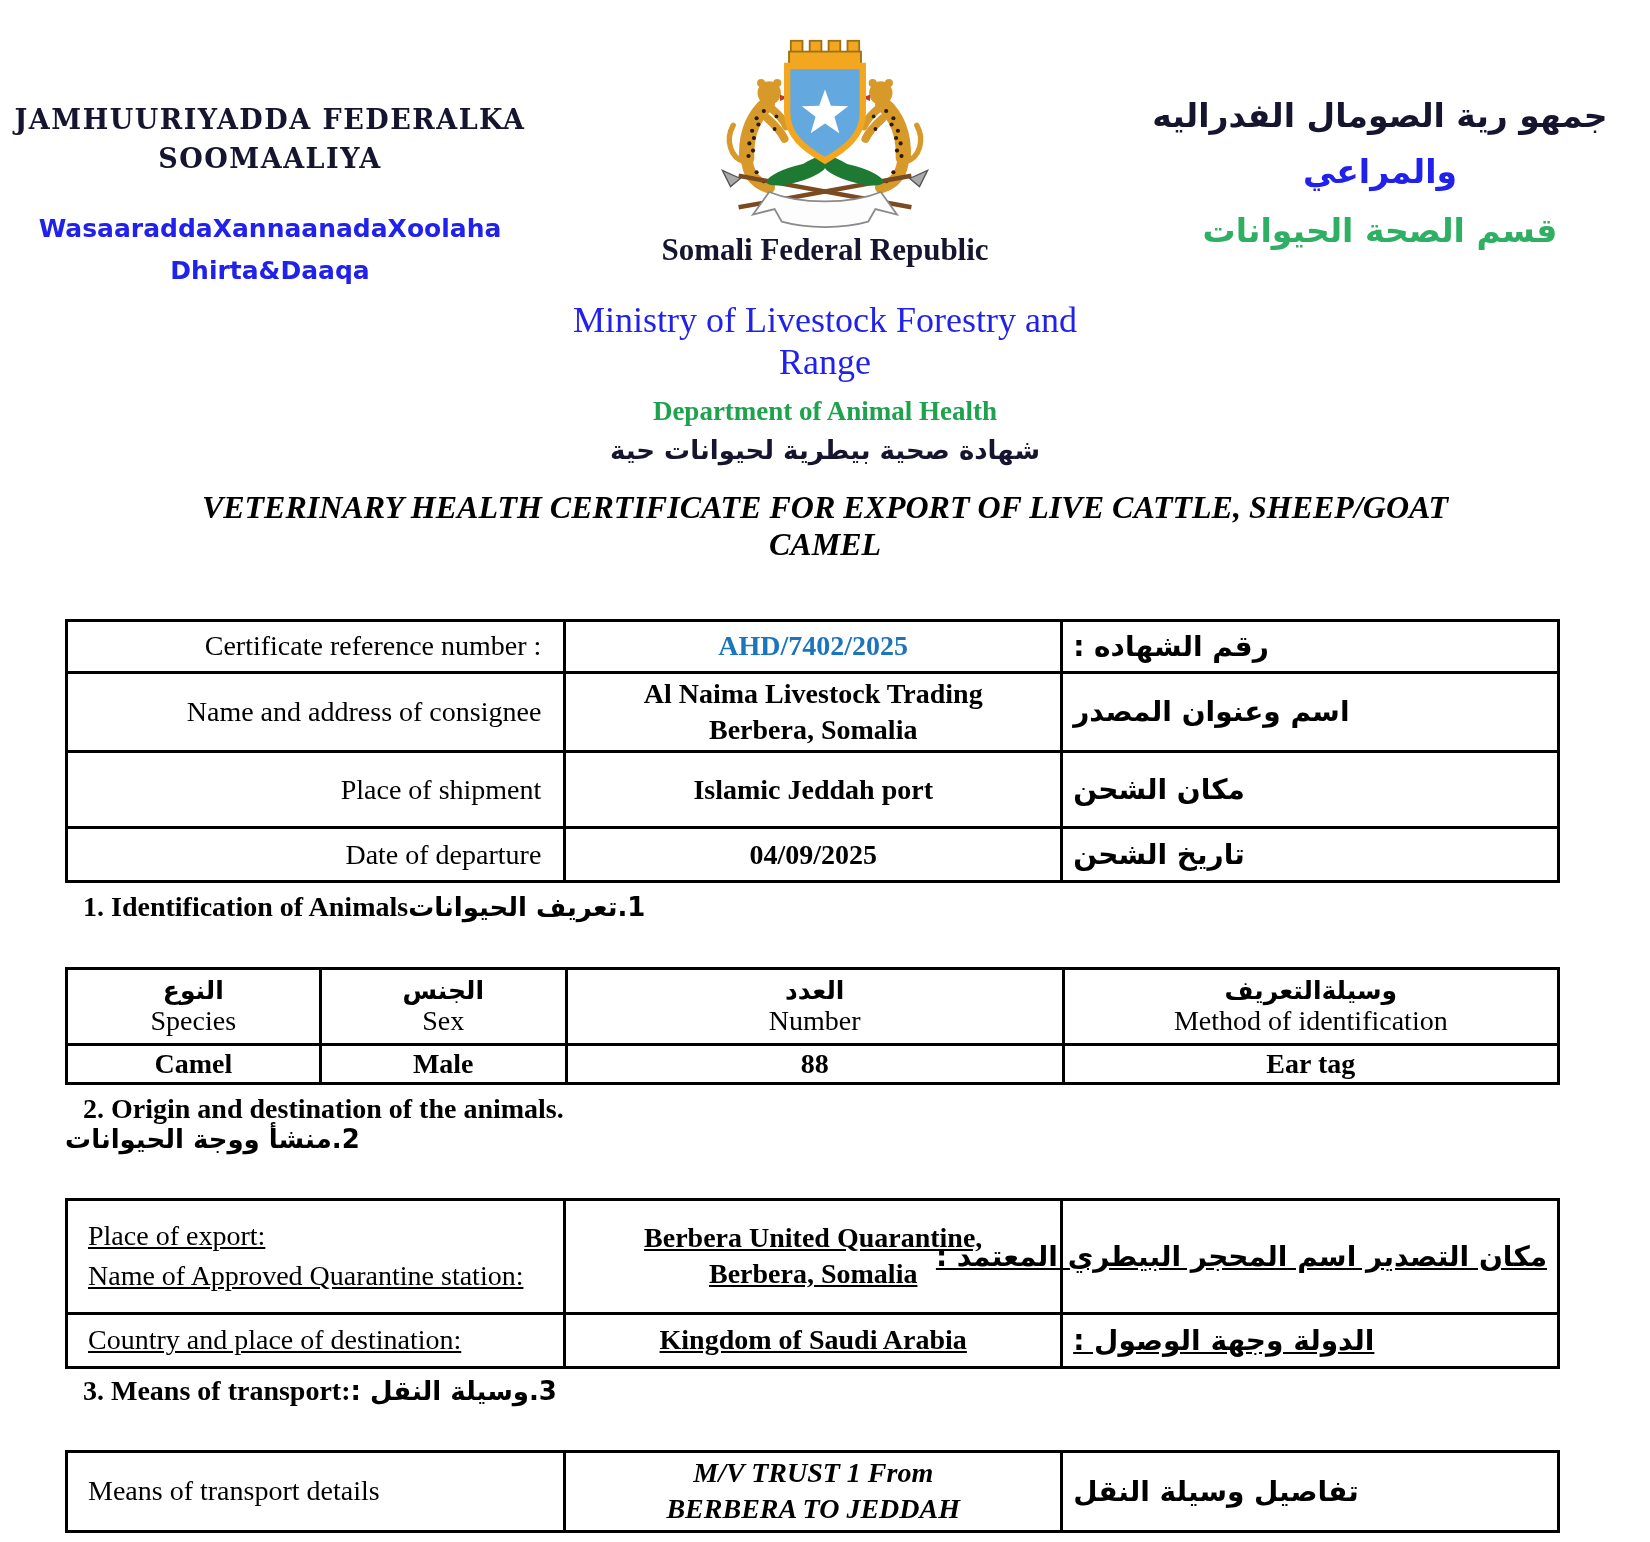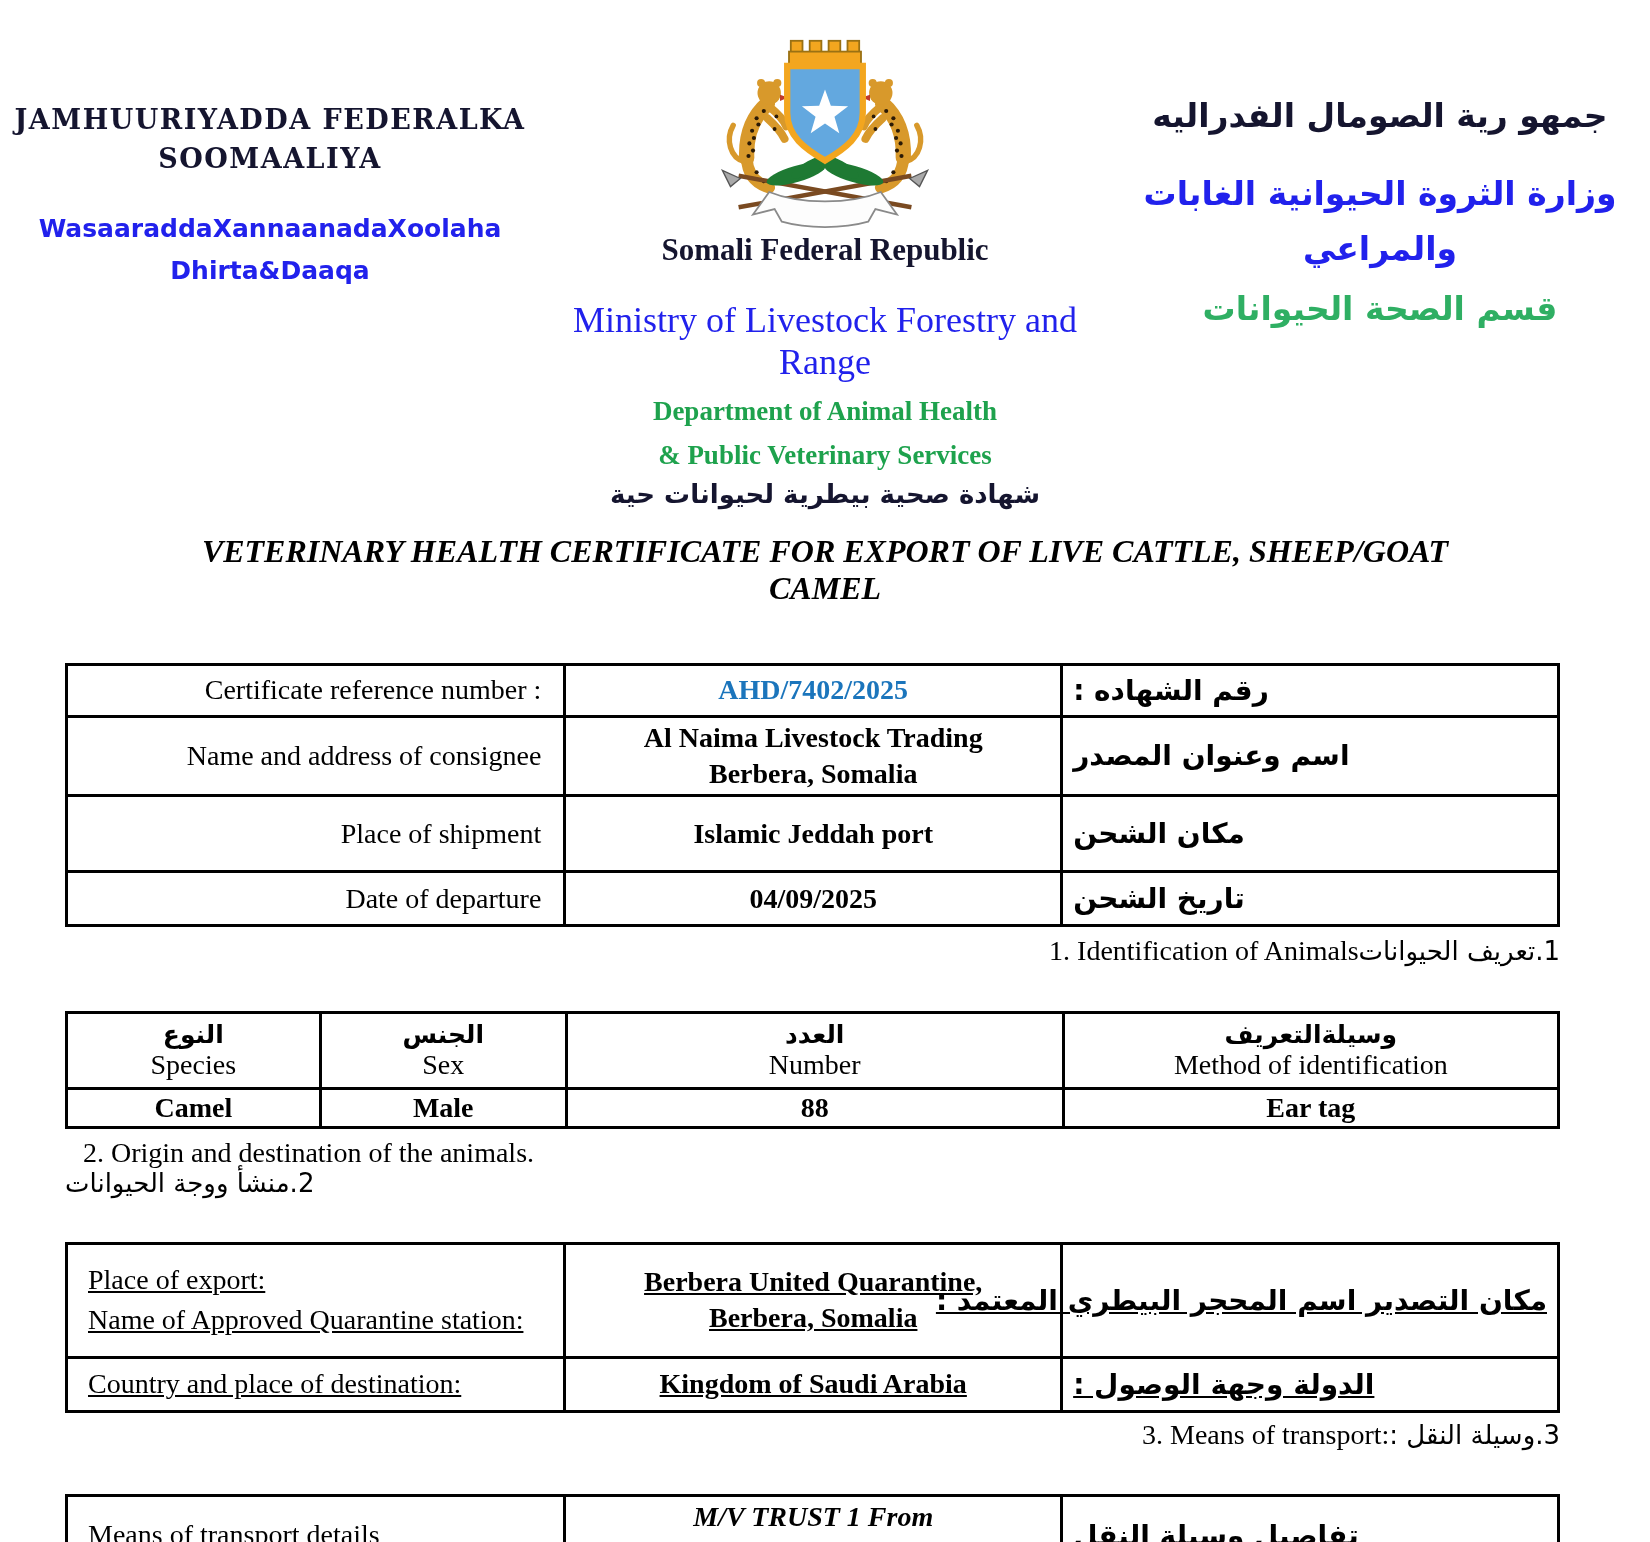--- a/index.html
+++ b/index.html
@@ -71,22 +71,22 @@
 
   .t-origin { margin-top:36px;text-decoration:underline; }
   .t-origin tr:nth-child(1){ height:114px; }
   .t-origin tr:nth-child(2){ height:54px; }
 
   .t-transport { margin-top:8px; }
   .t-transport tr { height:76px; }
 
   
   .sec { width:1495px; margin-left:65px; margin-top:8px;
-         display:flex; justify-content:flex-end; align-items:baseline;
-         font-weight:normal; font-size:28px; line-height:1.15; }
+         display:flex; justify-content:flex-start; align-items:baseline;
+         font-weight:bold; font-size:28px; line-height:1.15; }
   .sec-en { padding-left:18px; }
   .sec-ar { font-family:"DejaVu Sans", sans-serif; direction:rtl; font-size:26px; }
   .sec2 { margin-top:8px;flex-direction:column; }
   .sec3 { margin-top:6px; }
 </style>
 </head>
 <body>
 
 <div class="page">
 
@@ -159,27 +159,25 @@
         </g>
 
         <path d="M98 180 L80 205 L104 199 L112 213 C140 221 180 221 208 213 L216 199 L240 205 L222 180 C188 194 132 194 98 180 Z" fill="#fdfdfd" stroke="#8a8a8a" stroke-width="2"></path>
 
         <path d="M118 40 h84 v52 c0 26 -20 40 -42 53 c-22 -13 -42 -27 -42 -53 z" fill="#63A8DF" stroke="#F3A61F" stroke-width="7"></path>
         <path fill="#ffffff" d="M160 66 L166.5 84.1 L185.7 84.7 L170.5 96.4 L175.9 114.8 L160 104 L144.1 114.8 L149.5 96.4 L134.3 84.7 L153.5 84.1 Z"></path>
       </svg>
       <div class="sfr" style="color: rgb(21, 21, 47);">Somali Federal Republic</div>
       <div class="mol" style="color: rgb(33, 33, 236);">Ministry of Livestock Forestry and Range</div>
       <div class="dah" style="color: rgb(30, 162, 77);">Department of Animal Health</div>
-      <div class="pvs" style="color: rgb(30, 162, 77);">&amp; Public Veterinary Services</div>
       <div class="vhc-ar" style="color: rgb(21, 21, 47);">شهادة صحية بيطرية لحيوانات حية</div>
     </div>
 
     <div class="h-right">
       <div class="ar-line ar1" style="color: rgb(21, 21, 47);">جمهو رية الصومال الفدراليه</div>
-      <div class="ar-line ar2" style="color: rgb(33, 33, 236);">وزارة الثروة الحيوانية الغابات</div>
       <div class="ar-line ar3" style="color: rgb(33, 33, 236);">والمراعي</div>
       <div class="ar-line ar4" style="color: rgb(47, 175, 99);">قسم الصحة الحيوانات</div>
     </div>
   </div>
 
   <div class="main-title">
     <div>VETERINARY HEALTH CERTIFICATE FOR EXPORT OF LIVE CATTLE, SHEEP/GOAT</div>
     <div>CAMEL</div>
   </div>
 

